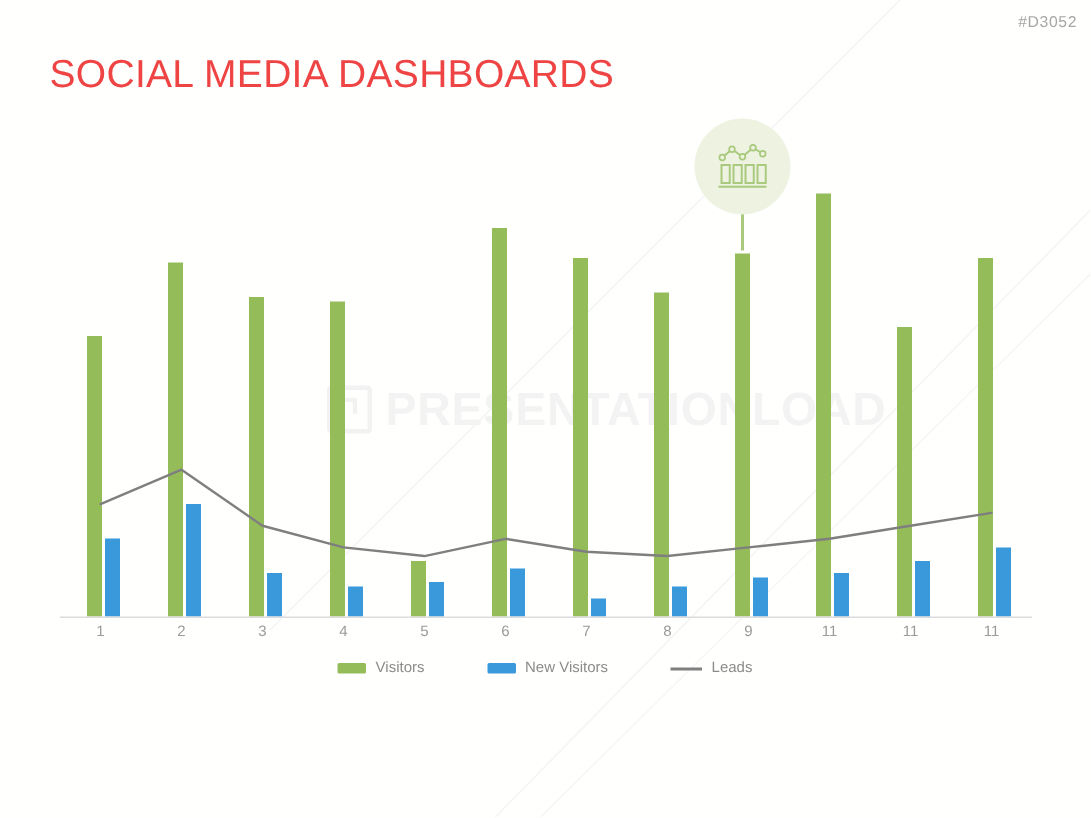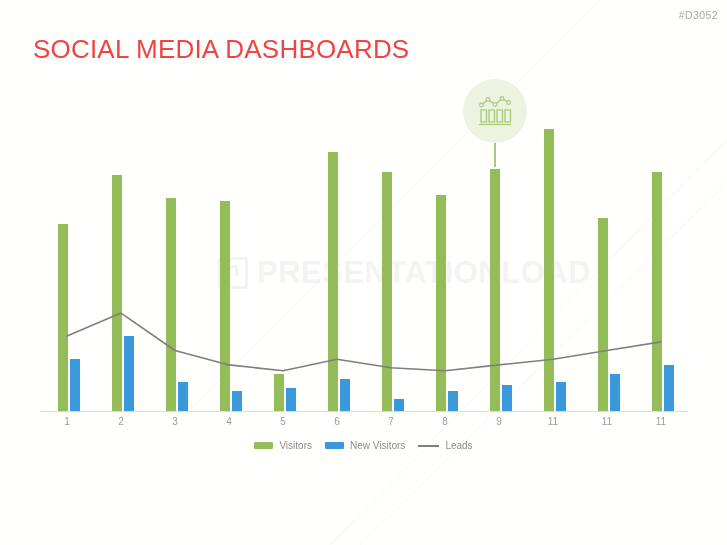--- a/index.html
+++ b/index.html
@@ -89,21 +89,21 @@
   }
   .xlabel{
     position:absolute;
     font-size:10px;color:#9b9b9b;
     text-align:center;width:40px;
     font-family:"Liberation Sans", sans-serif;
   }
   
   #legend{
     position:absolute;left:0;top:440px;width:727px;
-    display:flex;justify-content:center;align-items:center;gap:13px;
+    display:flex;justify-content:center;align-items:center;gap:42px;
   }
   .legend-item{display:flex;align-items:center;gap:6px;}
   .legend-swatch{width:19px;height:7px;display:inline-block;border-radius:1px;}
   .legend-line{width:21px;height:2px;display:inline-block;background:#7f7f7f;}
   .legend-label{
     font-size:10px;color:#8c8c8c;
     font-family:"Liberation Sans", sans-serif;
     white-space:nowrap;
   }
   

